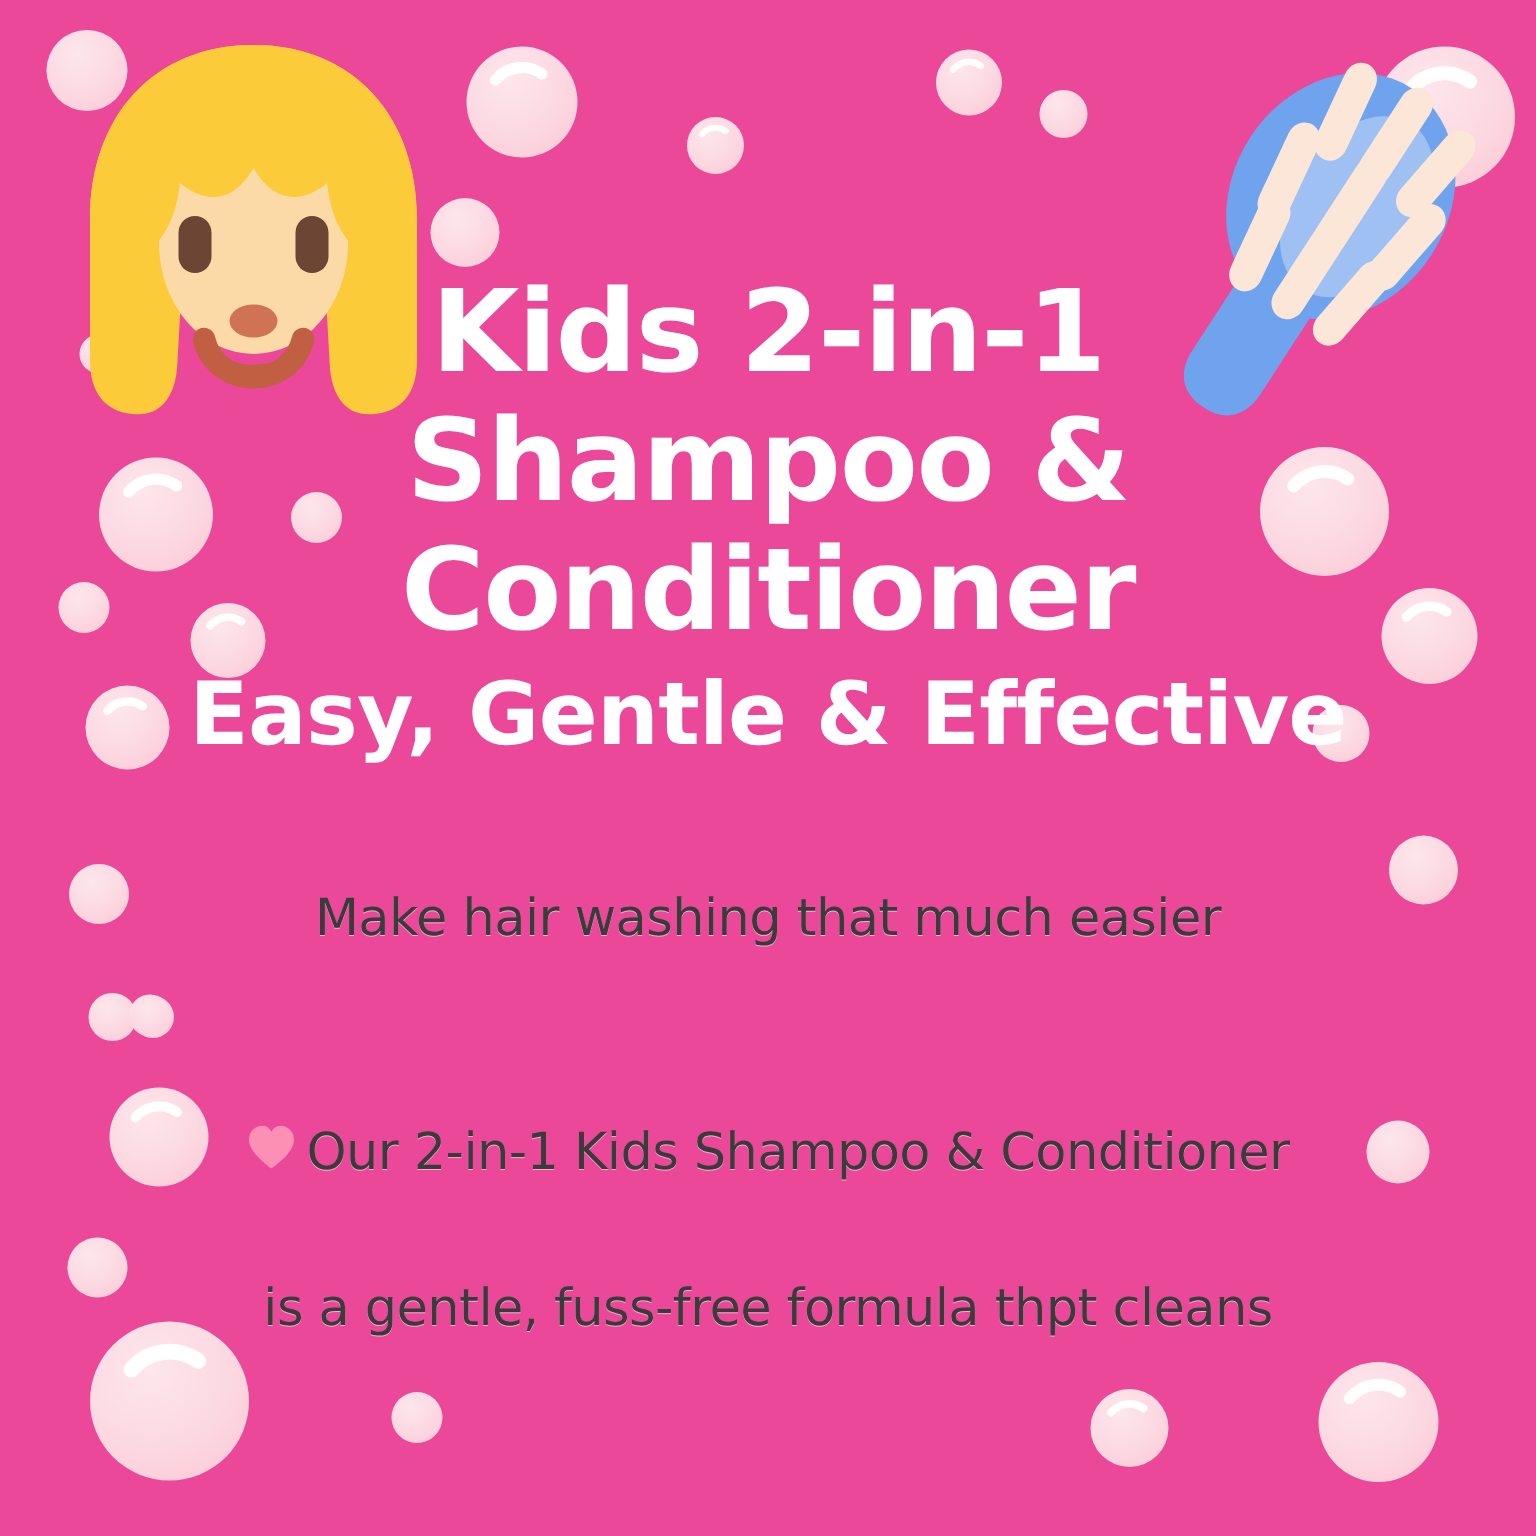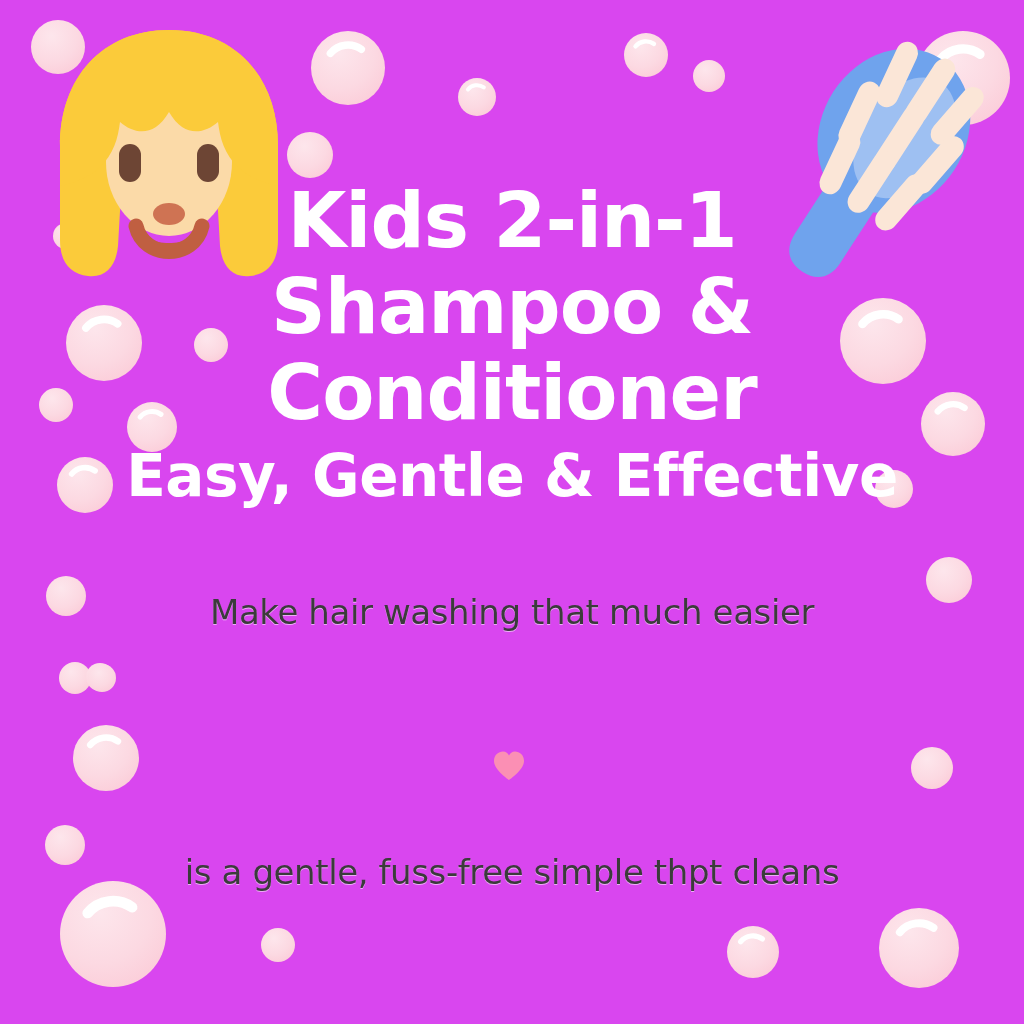--- a/index.html
+++ b/index.html
@@ -5,21 +5,21 @@
   html, body {
     margin: 0;
     padding: 0;
     background: #ffffff;
   }
   #poster {
     position: relative;
     width: 1024px;
     height: 1024px;
     overflow: hidden;
-    background: #d946ef;
+    background: #ec4899;
     font-family: "DejaVu Sans", sans-serif;
   }
   #bubble-layer {
     position: absolute;
     inset: 0;
     width: 1024px;
     height: 1024px;
     pointer-events: none;
   }
   #girl-emoji {
@@ -194,22 +194,22 @@
   <div id="text-block">
     <div id="title">Kids 2-in-1
 Shampoo &amp;
 Conditioner</div>
     <div id="subtitle">Easy, Gentle &amp; Effective</div>
     <div id="body-copy">
       <div>Make hair washing that much easier</div>
       <div>
         <svg class="heart-inline" viewBox="0 0 34 32" xmlns="http://www.w3.org/2000/svg">
           <path d="M17 30 C17 30 2 20 2 11 C2 5 6.5 1.5 11 1.5 C14 1.5 16 3.5 17 5.5 C18 3.5 20 1.5 23 1.5 C27.5 1.5 32 5 32 11 C32 20 17 30 17 30 Z" fill="#fb8fb4"></path>
-        </svg>
+        </svg><span>Our 2-in-1 Kids Shampoo &amp; Conditioner</span>
       </div>
-      <div>is a gentle, fuss-free simple thpt cleans</div>
+      <div>is a gentle, fuss-free formula thpt cleans</div>
       
       
       
     </div>
   </div>
 
 </div>
 
 </body></html>

